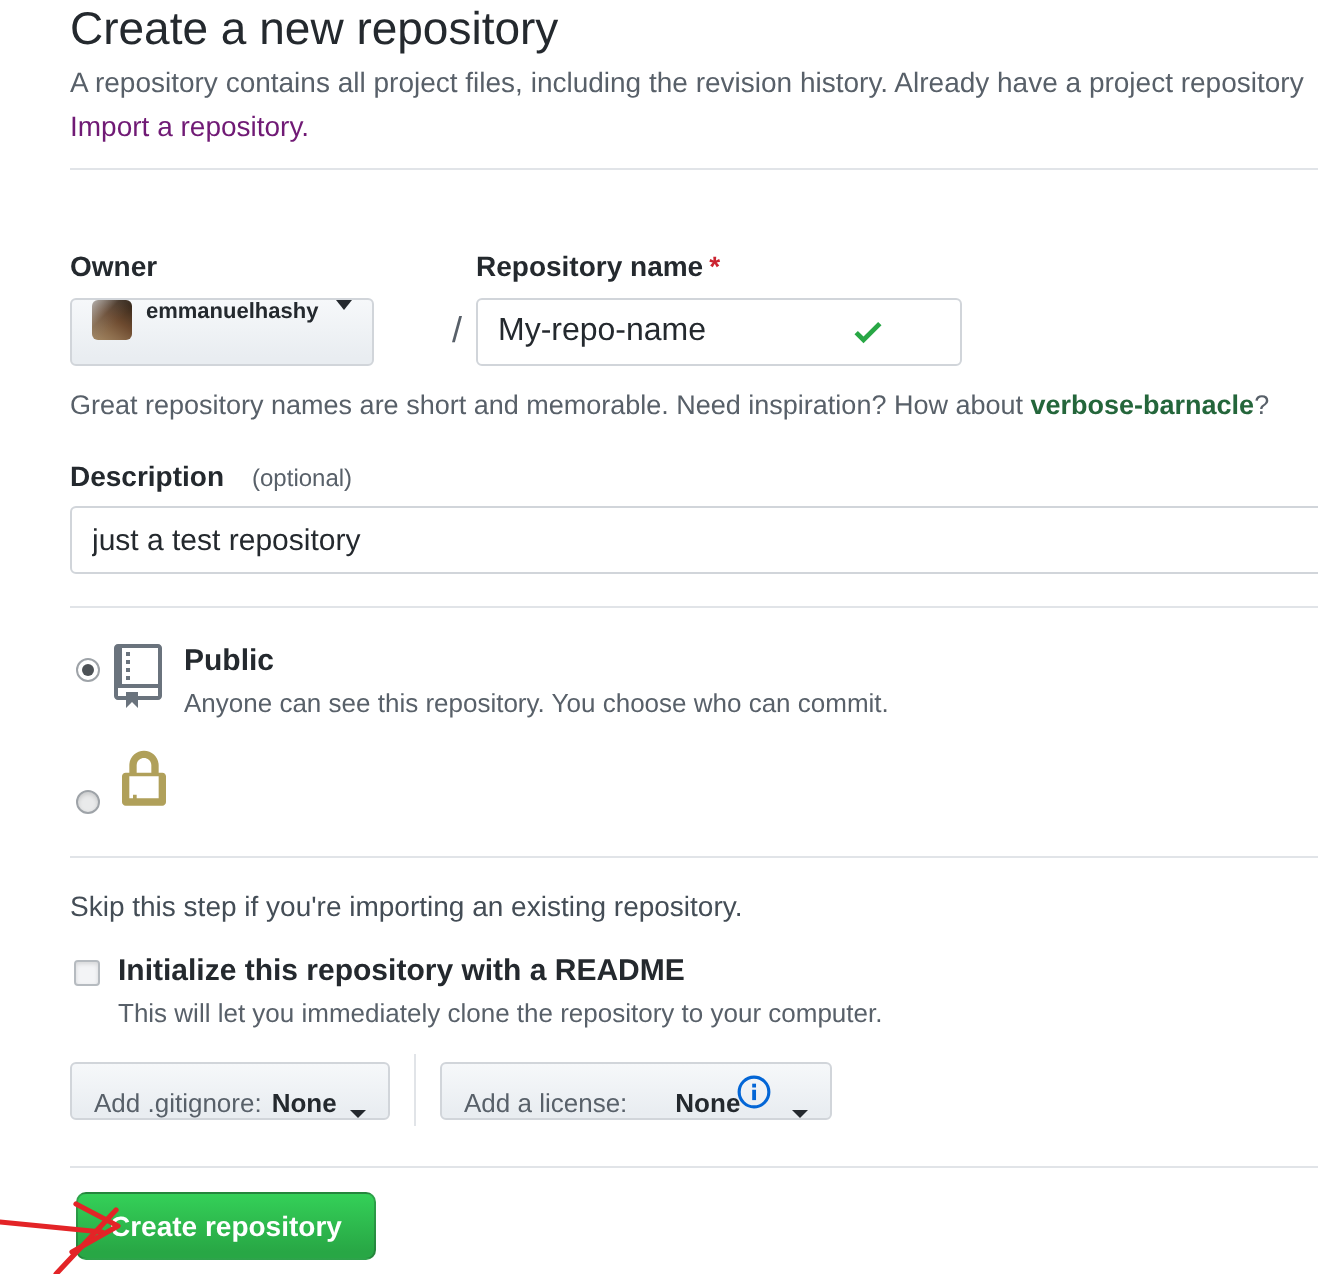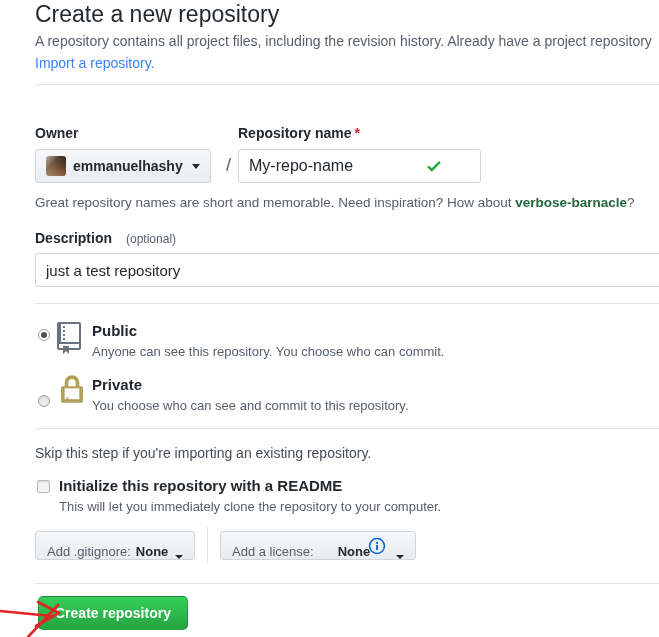--- a/index.html
+++ b/index.html
@@ -9,36 +9,36 @@
     background:#fff; overflow:hidden;
     font-family:"Liberation Sans", sans-serif;
     color:#24292e;
   }
   .abs { position:absolute; }
 
   
   .page-title { left:35px; top:0px; font-size:23px; font-weight:400; color:#24292e; line-height:28px; white-space:nowrap; }
   .intro { left:35px; top:30px; width:624px; font-size:14px; color:#586069; line-height:22px; }
   .intro-line1 { white-space:nowrap; overflow:hidden; width:624px; }
-  .link { color:#3b82f6; text-decoration:none; cursor:pointer; }
+  .link { color:#701a75; text-decoration:none; cursor:pointer; }
 
   .hdivider { height:1px; background:#e1e4e8; left:35px; width:624px; }
 
   
   .field-label { font-size:14px; font-weight:700; color:#24292e; white-space:nowrap; }
   .req { color:#cb2431; font-weight:700; margin-left:3px; }
   .optional { font-weight:400; font-size:12px; color:#586069; margin-left:14px; }
 
   
   .btn-select {
-    display:flex; align-items:center; gap:7px;
+    display:flex; align-items:flex-start; gap:7px;
     height:34px; padding:0 10px;
     background:linear-gradient(-180deg,#f6f8fa,#e9edf1 90%);
     border:1px solid #d1d5da; border-radius:3px;
-    font-size:14px; font-weight:700; color:#24292e; cursor:pointer; white-space:nowrap;
+    font-size:11px; font-weight:700; color:#24292e; cursor:pointer; white-space:nowrap;
   }
   .avatar {
     width:20px; height:20px; border-radius:3px; flex:none;
     background:
       linear-gradient(135deg, rgba(190,190,190,.9) 0%, rgba(120,120,120,.2) 35%, rgba(0,0,0,0) 60%),
       linear-gradient(215deg, #3a2a1c 10%, #6d4a2f 45%, #8a6a4a 70%, #a58a66 100%);
   }
   .caret { width:0; height:0; border-left:4px solid transparent; border-right:4px solid transparent; border-top:5px solid #24292e; margin-left:2px; }
   .slash { left:226px; top:155px; font-size:18px; color:#586069; }
 
@@ -143,24 +143,20 @@
   </svg>
   <div class="abs" style="left:92px; top:321px;">
     <div class="vis-title">Public</div>
     <div class="vis-desc">Anyone can see this repository. You choose who can commit.</div>
   </div>
 
   <div class="abs radio unchecked" style="left:38px; top:383px;"></div>
   <svg class="abs" style="left:61px; top:375px;" width="22" height="30" viewBox="0 0 12 16">
     <path fill="#b0a05a" d="M4 13H3v-1h1v1zm8-6v7c0 .55-.45 1-1 1H1c-.55 0-1-.45-1-1V7c0-.55.45-1 1-1h1V4c0-2.2 1.8-4 4-4s4 1.8 4 4v2h1c.55 0 1 .45 1 1zM2 13h8V7H2v6zM4 6h4V4c0-1.11-.89-2-2-2s-2 .89-2 2v2z"></path>
   </svg>
-  <div class="abs" style="left:92px; top:375px;">
-    <div class="vis-title">Private</div>
-    <div class="vis-desc">You choose who can see and commit to this repository.</div>
-  </div>
 
   <div class="abs hdivider" style="top:428px;"></div>
 
   <div class="abs skip">Skip this step if you're importing an existing repository.</div>
 
   <div class="abs checkbox" style="left:37px; top:480px;"></div>
   <div class="abs readme-note" style="left:59px; top:499px;">This will let you immediately clone the repository to your computer.</div>
   <div class="abs readme-label" style="left:59px; top:477px;">Initialize this repository with a README</div>
 
   <div class="abs btn-small" style="left:35px; top:531px;">

